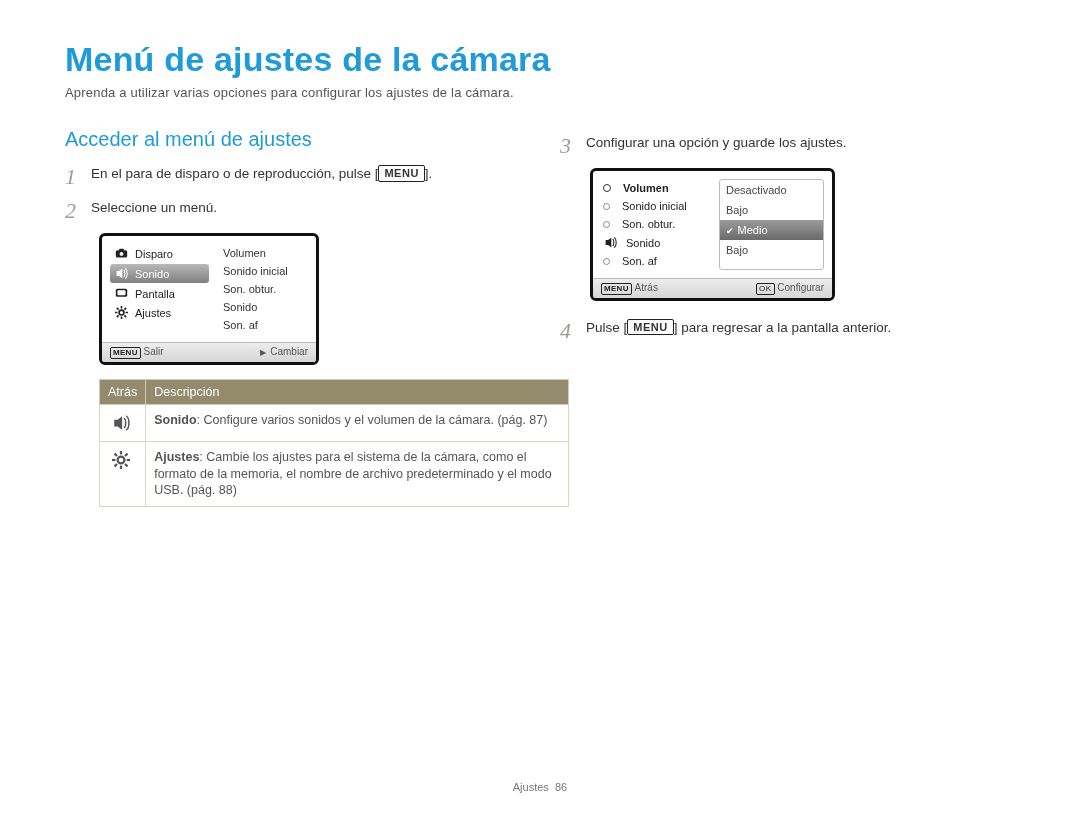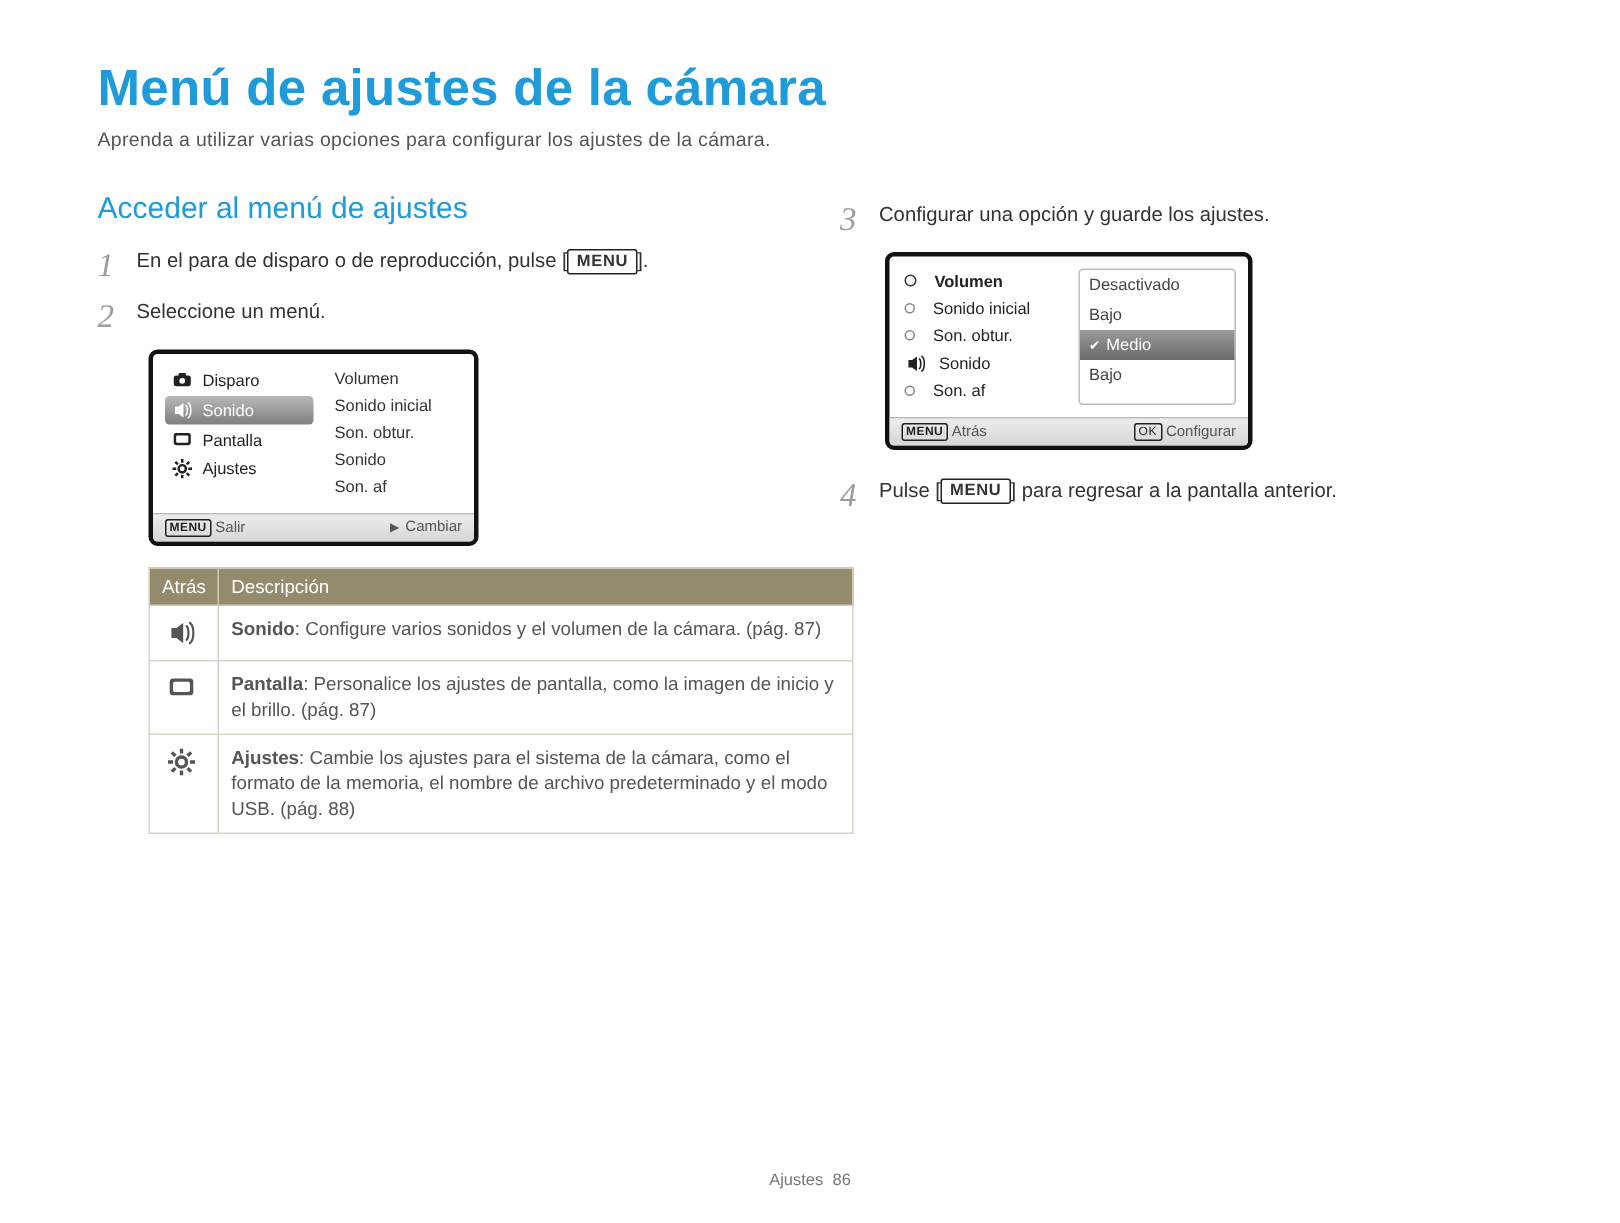--- a/index.html
+++ b/index.html
@@ -266,30 +266,20 @@
                   <use href="#i-sound"></use>
                 </svg>
               </span>
             </td>
           <td><b>Sonido</b><span>: Configure varios sonidos y el volumen de la cámara. (pág. 87)</span></td>
         </tr>
         <tr>
           <td class="ic">
               <span class="ico-table">
                 <svg viewBox="0 0 16 16" width="18" height="18">
-                  <use href="#i-display"></use>
-                </svg>
-              </span>
-            </td>
-          <td><b>Pantalla</b><span>: Personalice los ajustes de pantalla, como la imagen de inicio y el brillo. (pág. 87)</span></td>
-        </tr>
-        <tr>
-          <td class="ic">
-              <span class="ico-table">
-                <svg viewBox="0 0 16 16" width="18" height="18">
                   <use href="#i-gear"></use>
                 </svg>
               </span>
             </td>
           <td><b>Ajustes</b><span>: Cambie los ajustes para el sistema de la cámara, como el formato de la memoria, el nombre de archivo predeterminado y el modo USB. (pág. 88)</span></td>
         </tr>
       </tbody>
     </table>
   </div>
 

